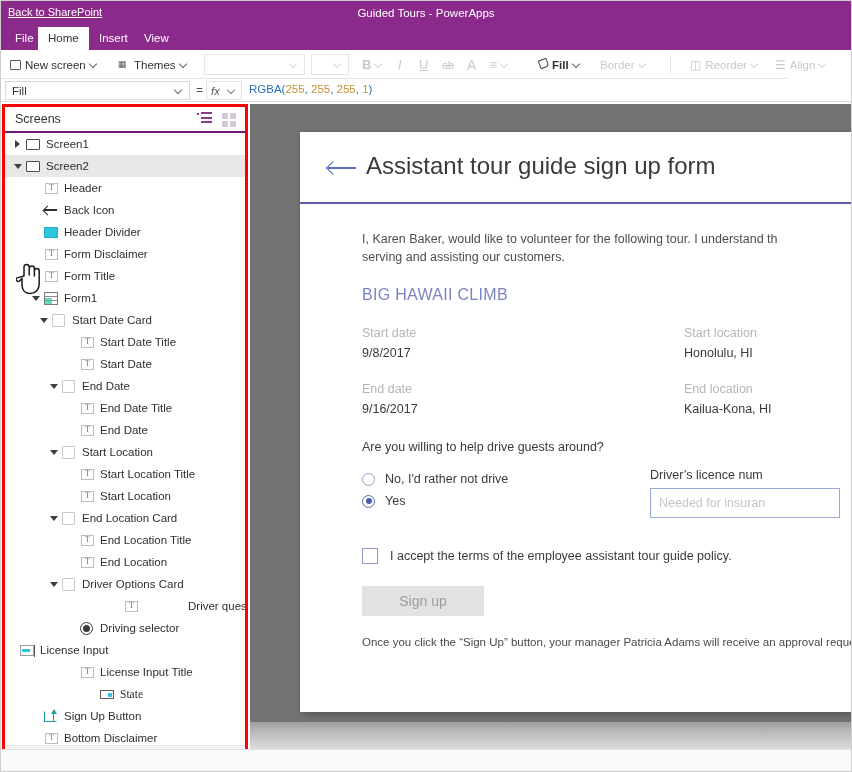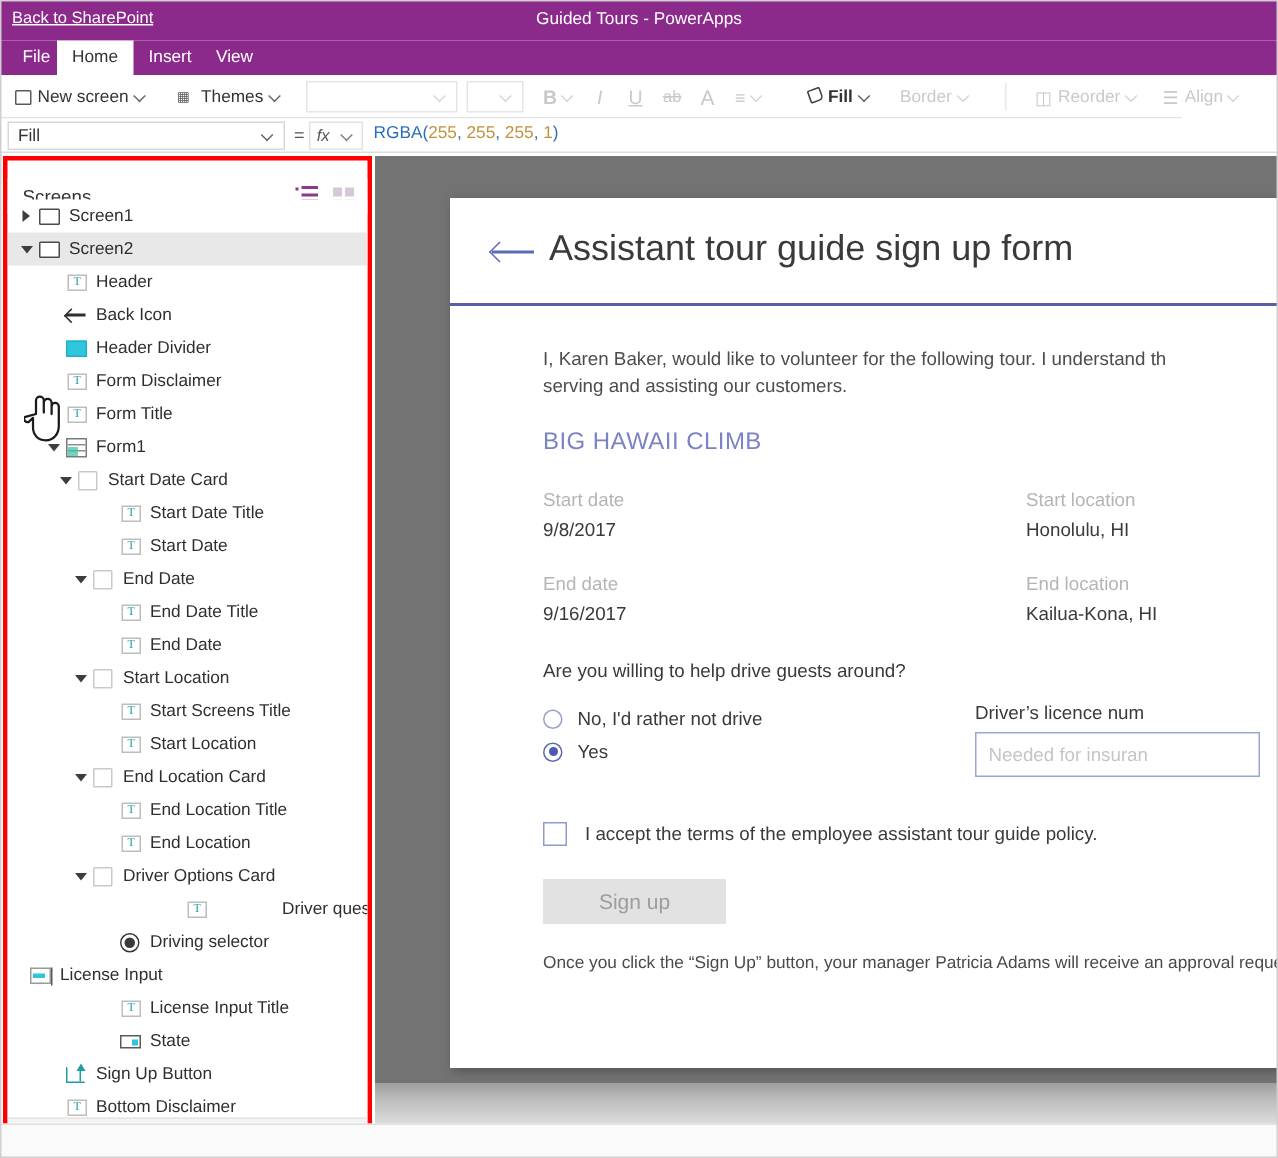--- a/index.html
+++ b/index.html
@@ -130,21 +130,21 @@
 
   
   .screens-outer {
     position: absolute; left: 2px; top: 104px;
     width: 246px; height: 662px;
     border: 3px solid #ff0000;
     background: #ffffff;
     overflow: hidden;
   }
   .screens-header {
-    position: absolute; left: 0; top: 12px; width: 240px; height: 26px;
+    position: absolute; left: 0; top: 0; width: 240px; height: 26px;
     background: #ffffff; border-bottom: 2px solid #701a75;
   }
   .screens-title {
     position: absolute; left: 10px; top: 5px;
     font-size: 12.5px; color: #333;
   }
   .hdr-icon {
     position: absolute; top: 5px; width: 16px; height: 15px; cursor: pointer;
   }
   .ic-list { left: 192px; }
@@ -654,21 +654,21 @@
           <span class="tnode-icon">
             <span class="ico-card"></span>
           </span>
           <span class="tlabel">Start Location</span>
         </div>
         <div class="trow" style="padding-left: 60px;">
           <span class="tw-arrow"></span>
           <span class="tnode-icon">
             <span class="ico-text"></span>
           </span>
-          <span class="tlabel">Start Screens Title</span>
+          <span class="tlabel">Start Location Title</span>
         </div>
         <div class="trow" style="padding-left: 60px;">
           <span class="tw-arrow"></span>
           <span class="tnode-icon">
             <span class="ico-text"></span>
           </span>
           <span class="tlabel">Start Location</span>
         </div>
         <div class="trow" style="padding-left: 42px;">
           <span class="tw-arrow down"></span>
@@ -719,21 +719,21 @@
           </span>
           <span class="tlabel">License Input</span>
         </div>
         <div class="trow" style="padding-left: 60px;">
           <span class="tw-arrow"></span>
           <span class="tnode-icon">
             <span class="ico-text"></span>
           </span>
           <span class="tlabel">License Input Title</span>
         </div>
-        <div class="trow" style="padding-left: 60px;">
+        <div class="trow" style="padding-left: 80px; font-family: Liberation Serif, serif;">
           <span class="tw-arrow"></span>
           <span class="tnode-icon">
             <span class="ico-dropdown"></span>
           </span>
           <span class="tlabel">State</span>
         </div>
         <div class="trow" style="padding-left: 24px;">
           <span class="tw-arrow"></span>
           <span class="tnode-icon">
             <span class="ico-button"></span>

